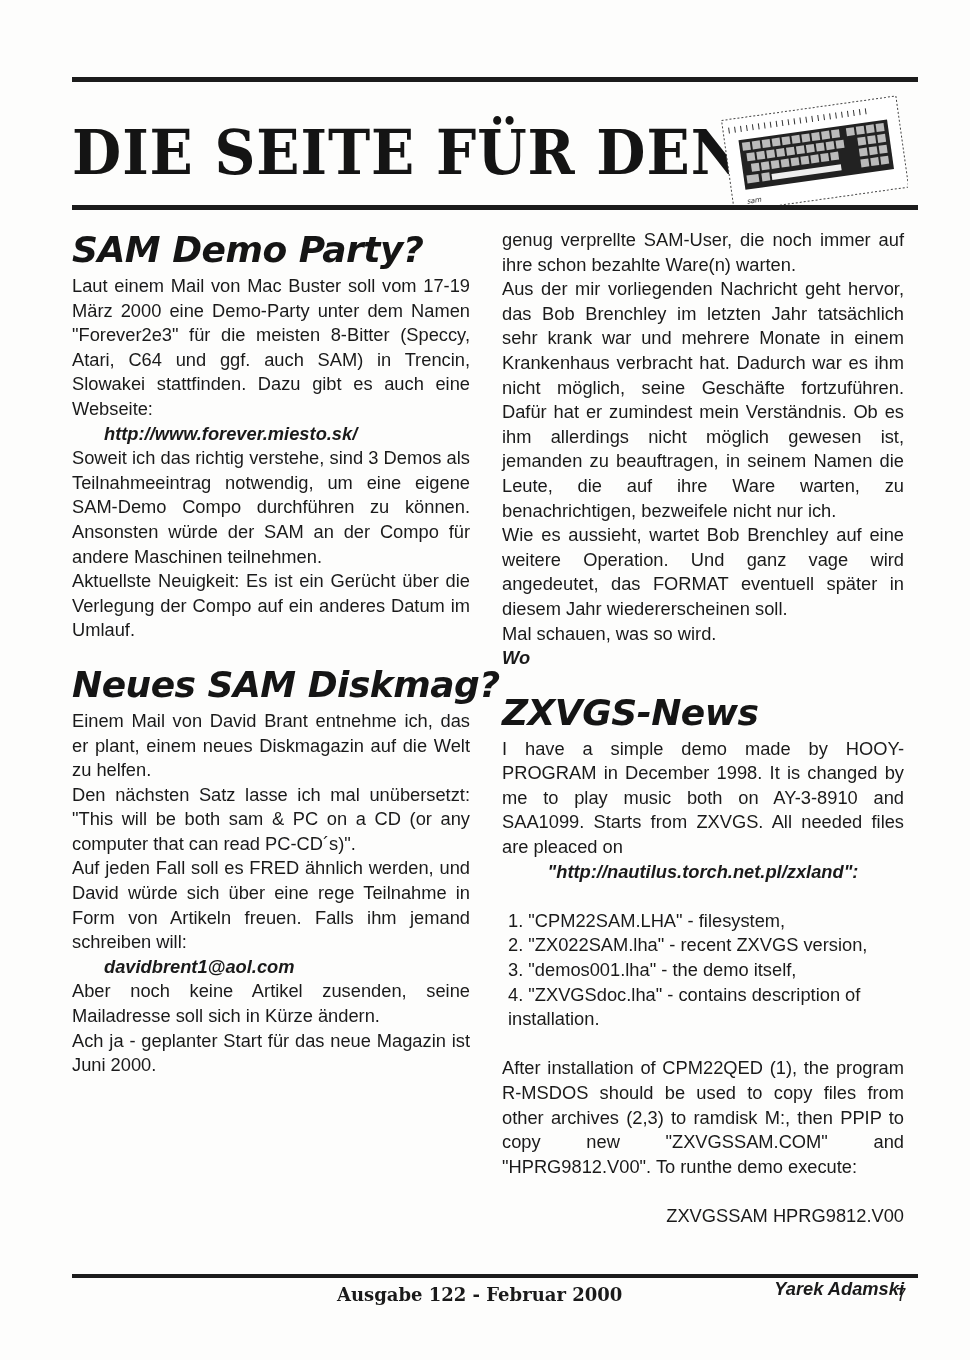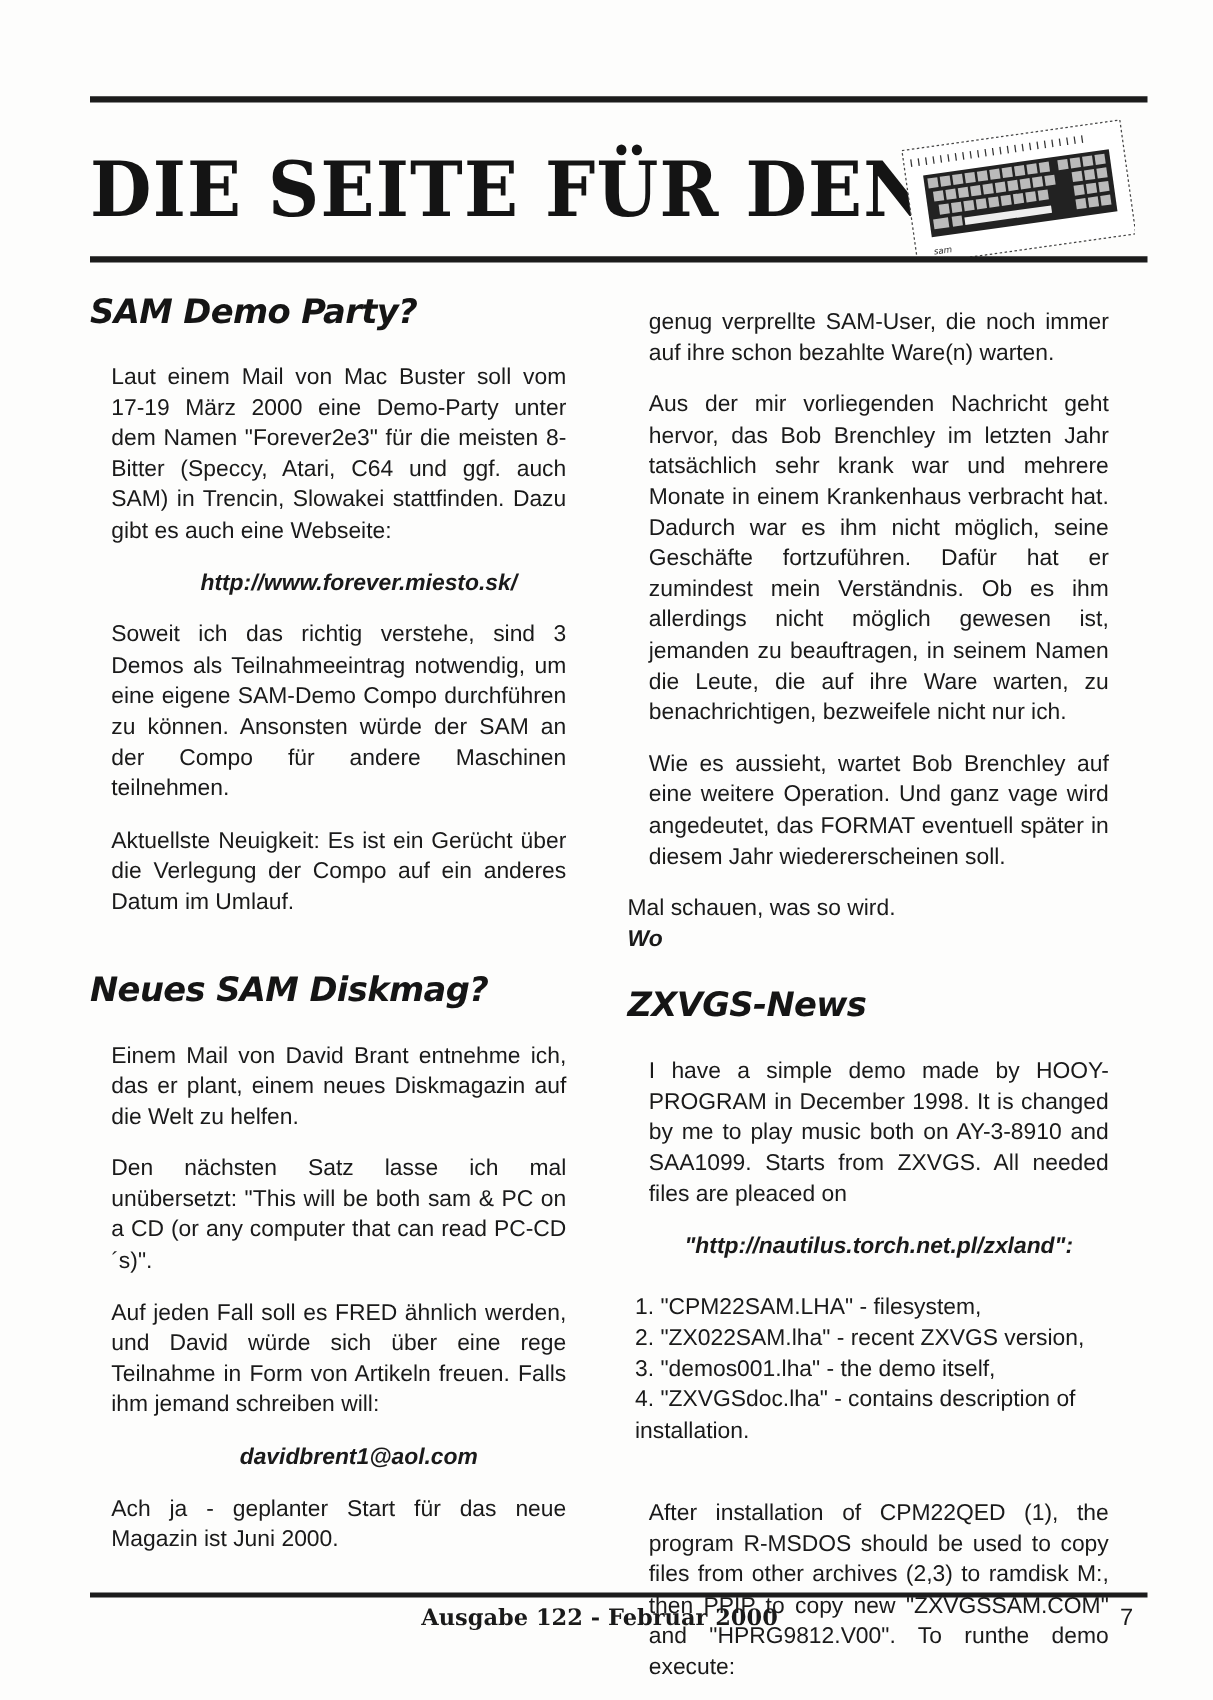--- a/index.html
+++ b/index.html
@@ -42,34 +42,34 @@
     font-size: 18.3px;
     line-height: 24.6px;
   }
   .col.left { left: 72px; top: 228px; width: 398px; }
   .col.right { left: 502px; top: 228px; width: 402px; }
 
   .heading {
     font-family: "DejaVu Sans", sans-serif;
     font-style: italic;
     font-weight: bold;
-    font-size: 27px;
+    font-size: 36px;
     line-height: 44px;
     letter-spacing: -0.5px;
     color: #151515;
     margin: 0 0 2px 0;
     white-space: nowrap;
   }
-  .p { margin: 17px; text-align: justify; }
+  .p { margin: 0; text-align: justify; }
   .p.left-align { text-align: right; }
   .link {
     font-style: italic; font-weight: bold;
     margin: 0;
   }
-  .indent { padding-left: 32px; text-align: center; }
+  .indent { padding-left: 32px; }
   .center { text-align: center; }
   .spacer { height: 24.6px; }
   .gap-heading { height: 20px; }
   .sig-row { display: flex; justify-content: space-between; flex-direction: column; }
   .sig { font-style: italic; font-weight: bold; }
   .right-sig { text-align: right; font-style: italic; font-weight: bold; margin-top: 48px; }
   .list-item { padding-left: 6px; }
 
   .footer {
     position: absolute; top: 1284px; left: 0; width: 970px;
@@ -180,20 +180,21 @@
   </section>
 
   <div class="gap-heading"></div>
 
   <section>
     <h2 class="heading">Neues SAM Diskmag?</h2>
     <p class="p">Einem Mail von David Brant entnehme ich, das er plant, einem neues Diskmagazin auf die Welt zu helfen.</p>
     <p class="p">Den nächsten Satz lasse ich mal unübersetzt: "This will be both sam &amp; PC on a CD (or any computer that can read PC-CD´s)".</p>
     <p class="p">Auf jeden Fall soll es FRED ähnlich werden, und David würde sich über eine rege Teilnahme in Form von Artikeln freuen. Falls ihm jemand schreiben will:</p>
     <p class="link indent">davidbrent1@aol.com</p>
+    <p class="p">Aber noch keine Artikel zusenden, seine Mailadresse soll sich in Kürze ändern.</p>
     <p class="p">Ach ja - geplanter Start für das neue Magazin ist Juni 2000.</p>
   </section>
 
   <div class="gap-heading"></div>
 
 </div>
 
 <div class="col right">
   <section>
     <p class="p">genug verprellte SAM-User, die noch immer auf ihre schon bezahlte Ware(n) warten.</p>

